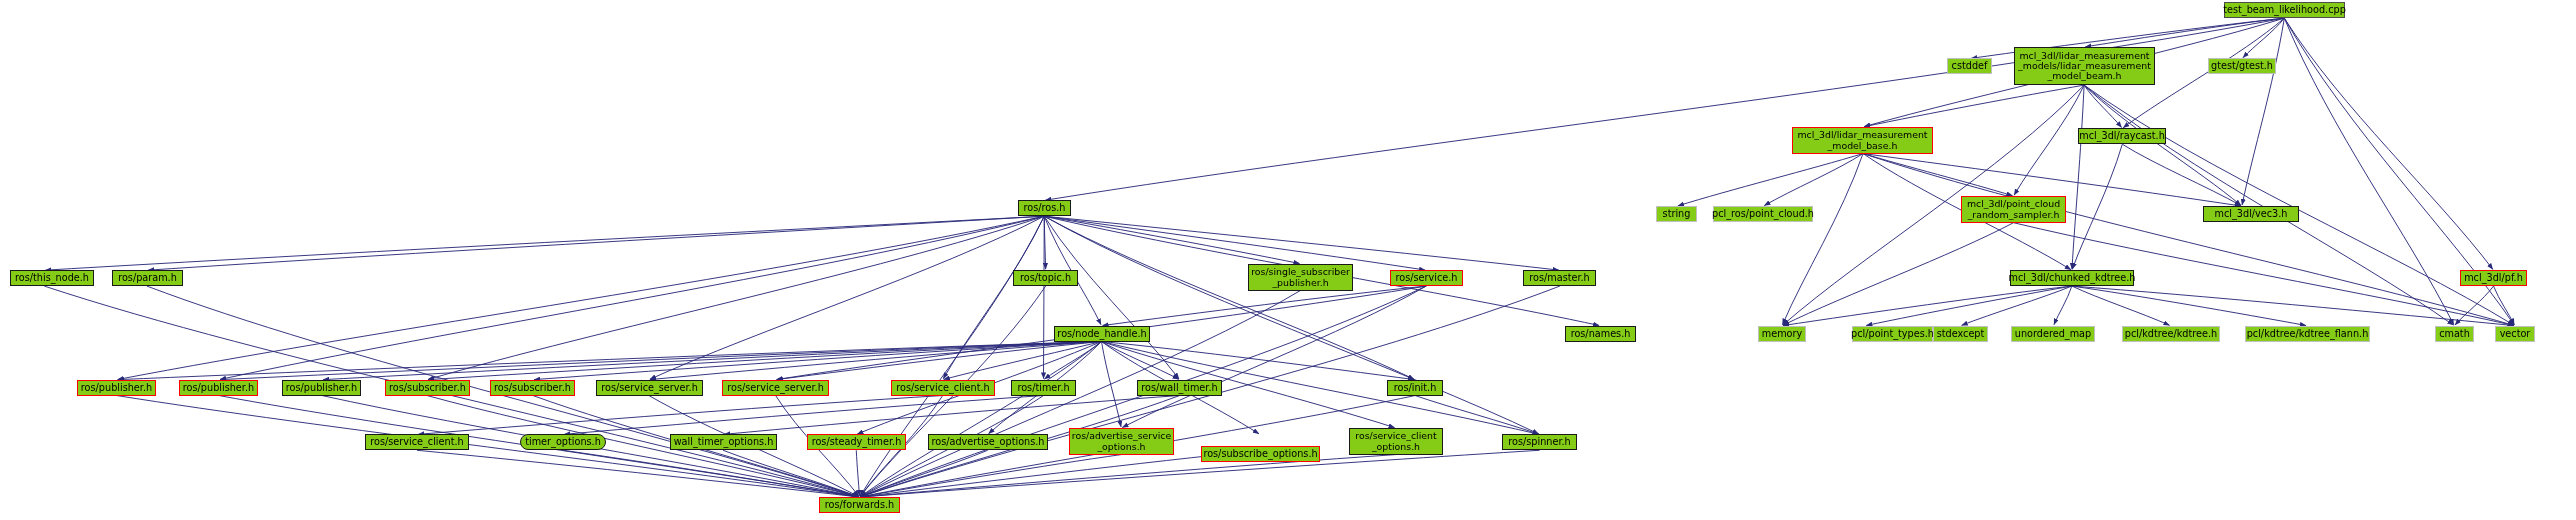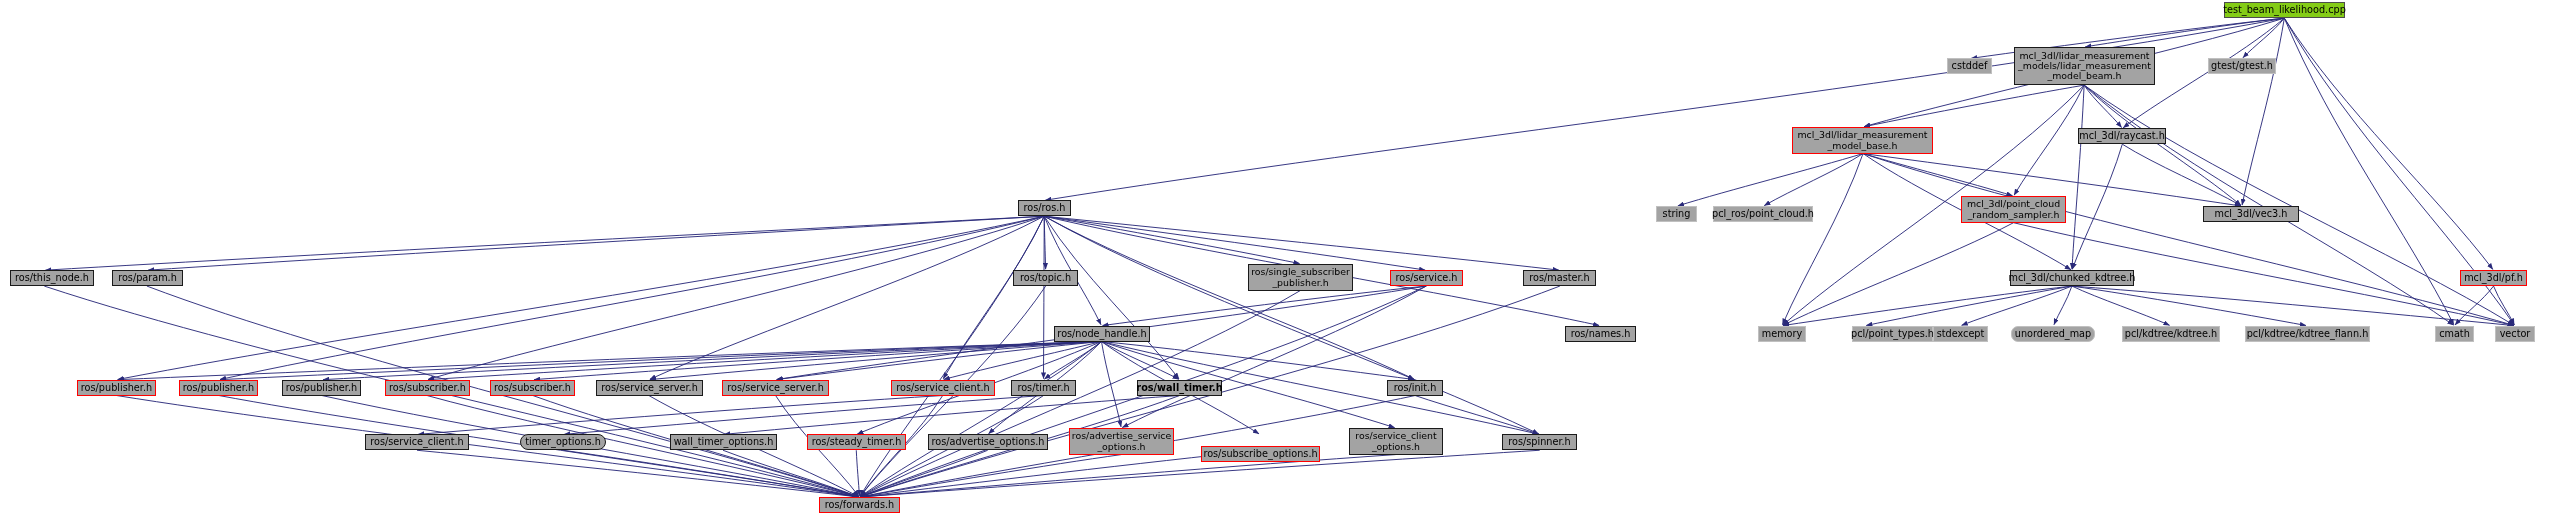--- a/index.html
+++ b/index.html
@@ -16,21 +16,21 @@
   .node{
     position:absolute;
     box-sizing:border-box;
     display:flex;
     align-items:center;
     justify-content:center;
     text-align:center;
     color:#000000;
     line-height:1.08;
     white-space:pre-line;
-    background:#a3a3a3;
+    background:#84cc16;
     border:0.7px solid #808080;
     font-size:9.7px;
     letter-spacing:0px;
     cursor:pointer;
   }
   .node.black{border:1.2px solid #1a1a1a;}
   .node.red{border:1.2px solid #ff0000;}
   .node.grey{border:1.2px solid #4d4d4d;background:#84cc16;}
   .node.plain{border:0.7px solid #c0c0c0;}
 </style>
@@ -177,35 +177,35 @@
       <div class="node black" style="left: 1013px; top: 270px; width: 65px; height: 16px;">ros/topic.h</div>
       <div class="node black" style="left: 1248px; top: 264px; width: 105px; height: 27px; font-size: 9.4px;">ros/single_subscriber
 _publisher.h</div>
       <div class="node red" style="left: 1390px; top: 270px; width: 73px; height: 16px;">ros/service.h</div>
       <div class="node black" style="left: 1523px; top: 270px; width: 73px; height: 16px;">ros/master.h</div>
       <div class="node black" style="left: 1054px; top: 326px; width: 96px; height: 16px;">ros/node_handle.h</div>
       <div class="node black" style="left: 1565px; top: 326px; width: 71px; height: 16px;">ros/names.h</div>
       <div class="node plain" style="left: 1758px; top: 326px; width: 48px; height: 16px;">memory</div>
       <div class="node plain" style="left: 1825px; top: 326px; width: 81px; height: 16px; margin-left: 27px;">pcl/point_types.h</div>
       <div class="node plain" style="left: 1933px; top: 326px; width: 55px; height: 16px;">stdexcept</div>
-      <div class="node plain" style="left: 2011px; top: 326px; width: 84px; height: 16px; border-radius: 7px;">unordered_map</div>
+      <div class="node plain" style="left: 2011px; top: 326px; width: 84px; height: 16px;">unordered_map</div>
       <div class="node plain" style="left: 2122px; top: 326px; width: 98px; height: 16px;">pcl/kdtree/kdtree.h</div>
       <div class="node plain" style="left: 2245px; top: 326px; width: 125px; height: 16px;">pcl/kdtree/kdtree_flann.h</div>
       <div class="node plain" style="left: 2435px; top: 326px; width: 39px; height: 16px;">cmath</div>
       <div class="node plain" style="left: 2495px; top: 326px; width: 40px; height: 16px;">vector</div>
       <div class="node red" style="left: 77px; top: 380px; width: 79px; height: 16px;">ros/publisher.h</div>
       <div class="node red" style="left: 179px; top: 380px; width: 79px; height: 16px;">ros/publisher.h</div>
       <div class="node black" style="left: 282px; top: 380px; width: 79px; height: 16px;">ros/publisher.h</div>
       <div class="node red" style="left: 385px; top: 380px; width: 85px; height: 16px;">ros/subscriber.h</div>
       <div class="node red" style="left: 490px; top: 380px; width: 85px; height: 16px;">ros/subscriber.h</div>
       <div class="node black" style="left: 596px; top: 380px; width: 107px; height: 16px;">ros/service_server.h</div>
       <div class="node red" style="left: 722px; top: 380px; width: 107px; height: 16px;">ros/service_server.h</div>
       <div class="node red" style="left: 891px; top: 380px; width: 104px; height: 16px;">ros/service_client.h</div>
       <div class="node black" style="left: 1011px; top: 380px; width: 65px; height: 16px;">ros/timer.h</div>
-      <div class="node black" style="left: 1137px; top: 380px; width: 85px; height: 16px; font-weight: bold;">ros/wall_timer.h</div>
+      <div class="node black" style="left: 1137px; top: 380px; width: 85px; height: 16px;">ros/wall_timer.h</div>
       <div class="node black" style="left: 1387px; top: 380px; width: 56px; height: 16px;">ros/init.h</div>
       <div class="node black" style="left: 365px; top: 434px; width: 104px; height: 16px;">ros/service_client.h</div>
       <div class="node black" style="left: 520px; top: 434px; width: 86px; height: 16px; border-radius: 8px;">timer_options.h</div>
       <div class="node black" style="left: 670px; top: 434px; width: 107px; height: 16px;">wall_timer_options.h</div>
       <div class="node red" style="left: 807px; top: 434px; width: 99px; height: 16px;">ros/steady_timer.h</div>
       <div class="node black" style="left: 928px; top: 434px; width: 120px; height: 16px;">ros/advertise_options.h</div>
       <div class="node red" style="left: 1069px; top: 428px; width: 105px; height: 27px; font-size: 9.4px;">ros/advertise_service
 _options.h</div>
       <div class="node red" style="left: 1201px; top: 434px; width: 119px; height: 16px; margin-top: 12px;">ros/subscribe_options.h</div>
       <div class="node black" style="left: 1349px; top: 428px; width: 94px; height: 27px; font-size: 9.4px;">ros/service_client

